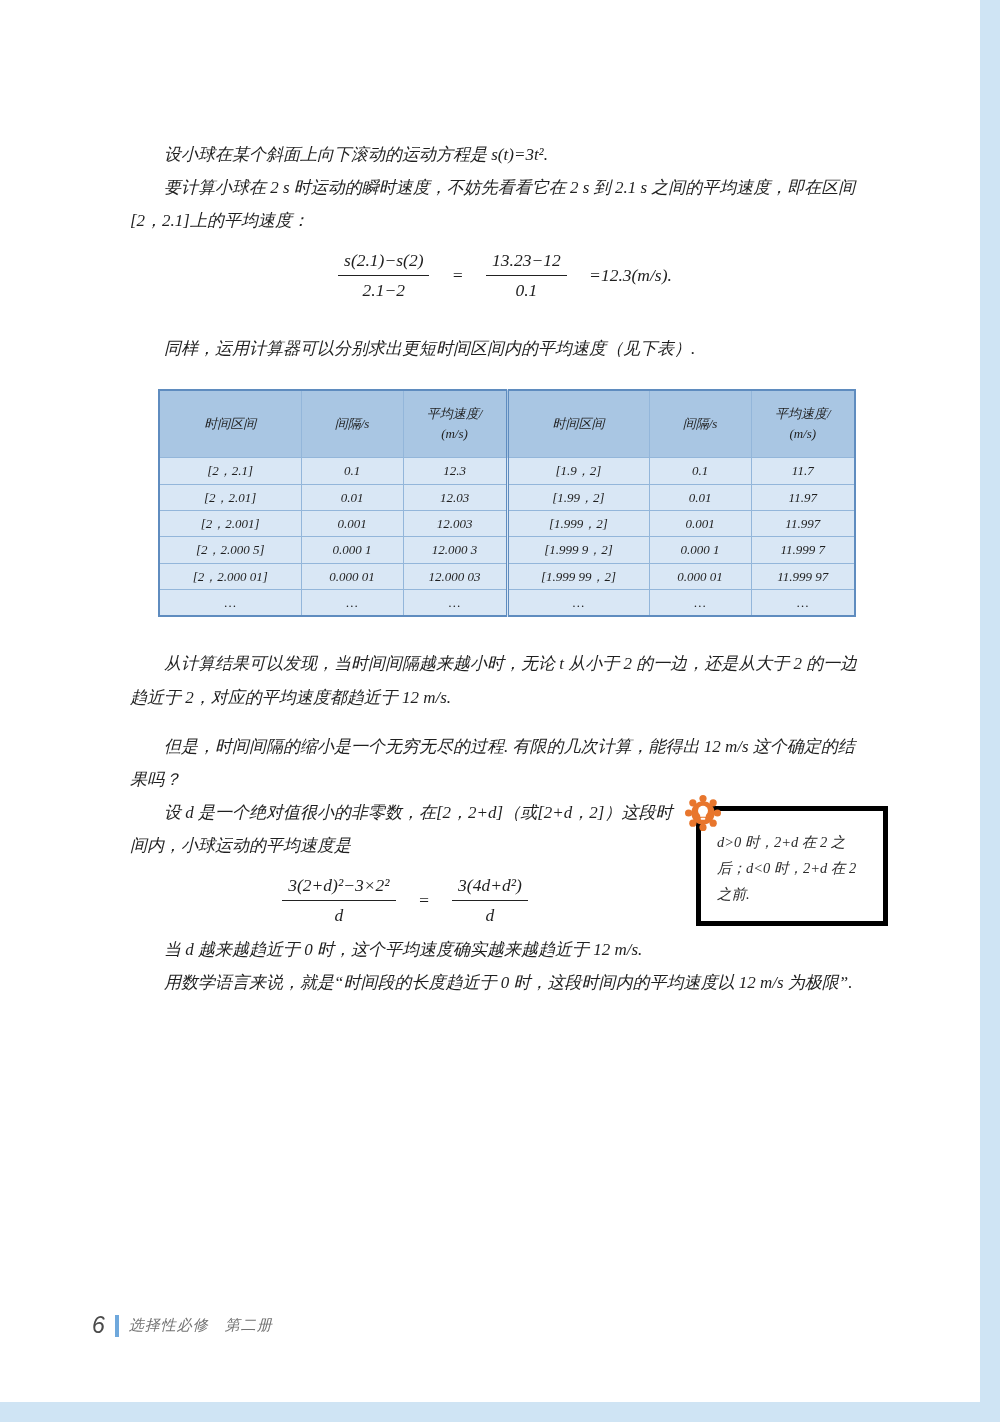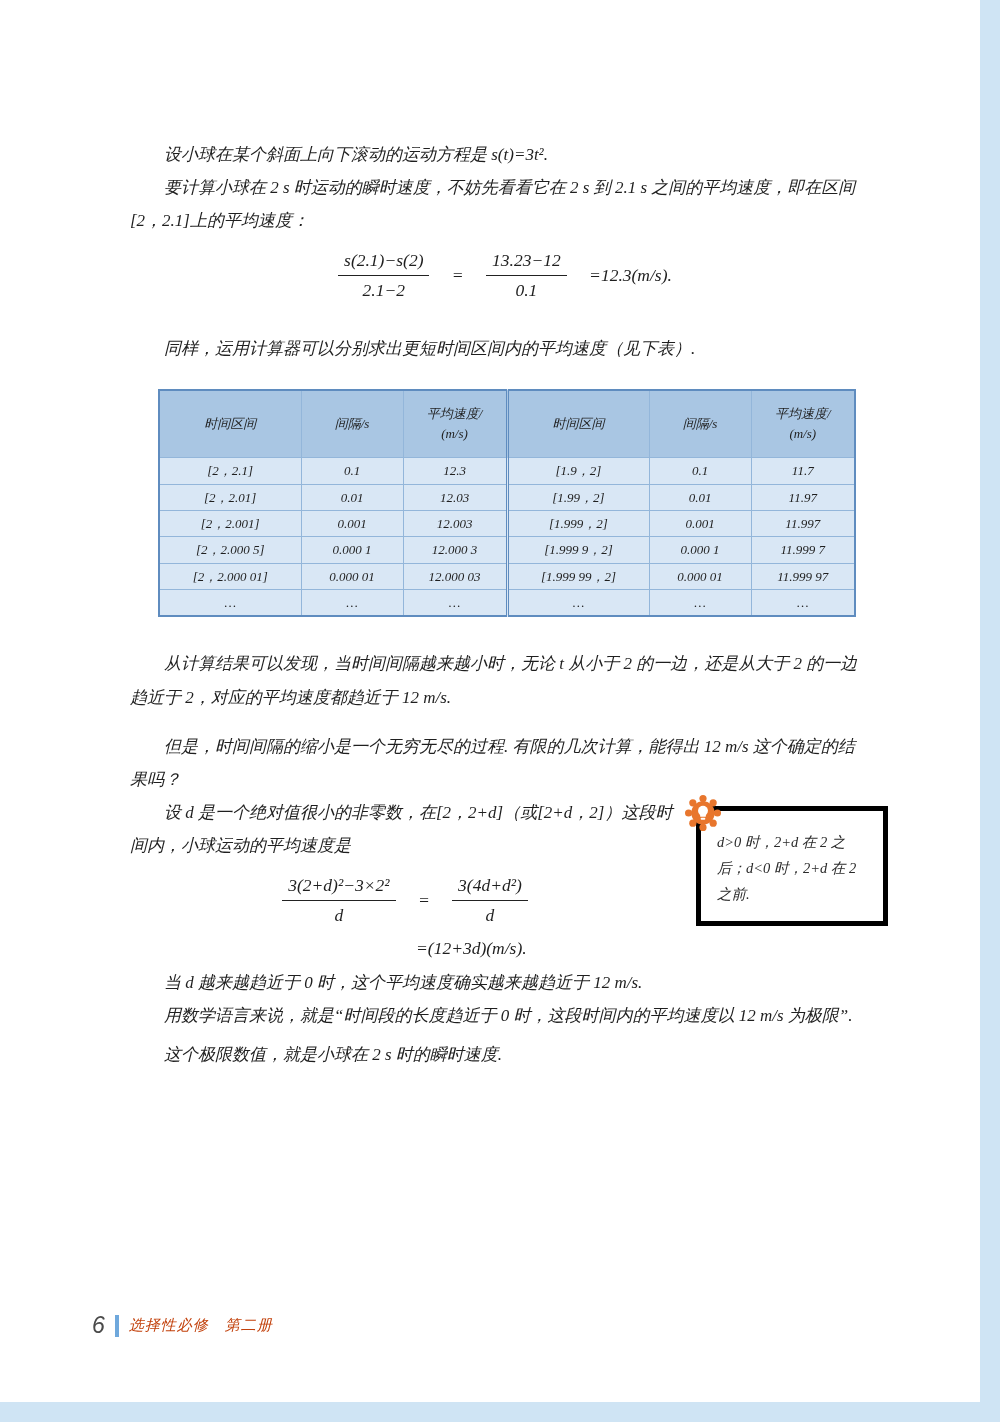--- a/index.html
+++ b/index.html
@@ -110,21 +110,21 @@
   
   .footer {
     position: absolute;
     left: 92px; top: 1312px;
     display: flex;
     align-items: center;
     gap: 10px;
   }
   .page-number { font-size: 23px; color: #4a4a4a; font-family: "Liberation Sans", sans-serif; }
   .footer-bar { display: inline-block; width: 4px; height: 22px; background: #6fa8dc; }
-  .book-label { font-size: 15px; color: #c2410c; letter-spacing: 1px; }
+  .book-label { font-size: 15px; color: #737373; letter-spacing: 1px; }
 </style>
 </head>
 <body>
 
 <div class="page">
   <div class="strip-right"></div>
   <div class="strip-bottom"></div>
 
   <main class="content">
 
@@ -253,26 +253,24 @@
     <div class="formula" style="margin-bottom:6px;">
       <span class="frac">
         <span class="num">3(2+d)²−3×2²</span>
         <span class="den">d</span>
       </span>
       <span class="op">=</span>
       <span class="frac">
         <span class="num">3(4d+d²)</span>
         <span class="den">d</span>
       </span>
-      <div class="formula-line2">=(12+3d)(m/s).</div>
     </div>
 
     <p class="para">当 d 越来越趋近于 0 时，这个平均速度确实越来越趋近于 12 m/s.</p>
     <p class="para">用数学语言来说，就是“时间段的长度趋近于 0 时，这段时间内的平均速度以 12 m/s 为极限”.</p>
-    <p class="para gap-sm">这个极限数值，就是小球在 2 s 时的瞬时速度.</p>
 
   </main>
 
   <footer class="footer">
     <span class="page-number">6</span>
     <span class="footer-bar"></span>
     <span class="book-label">选择性必修　第二册</span>
   </footer>
 </div>
 

